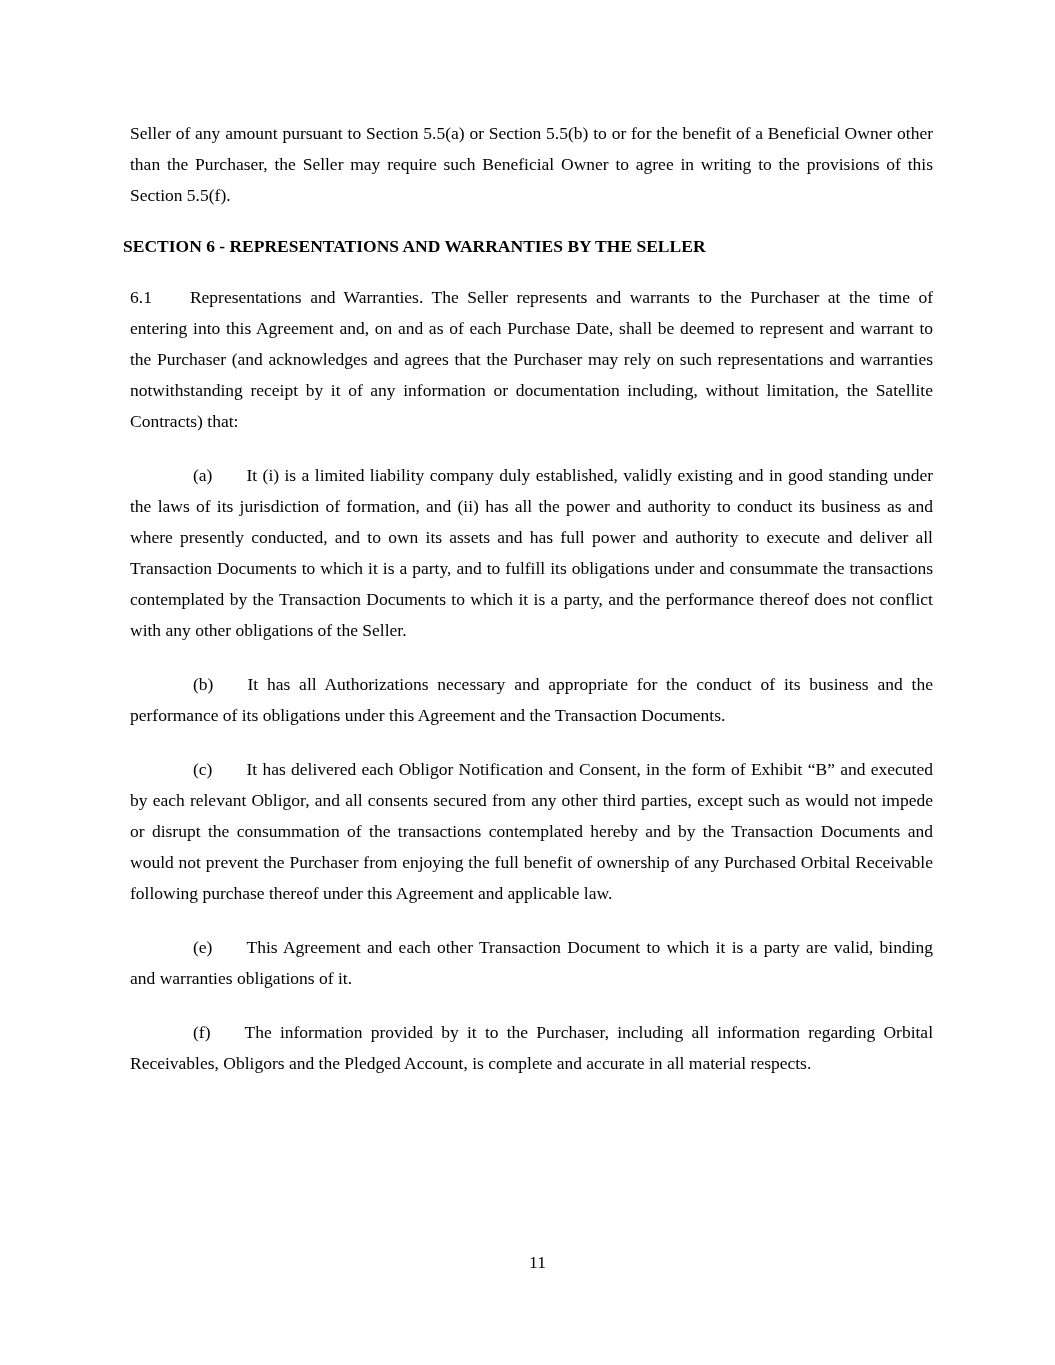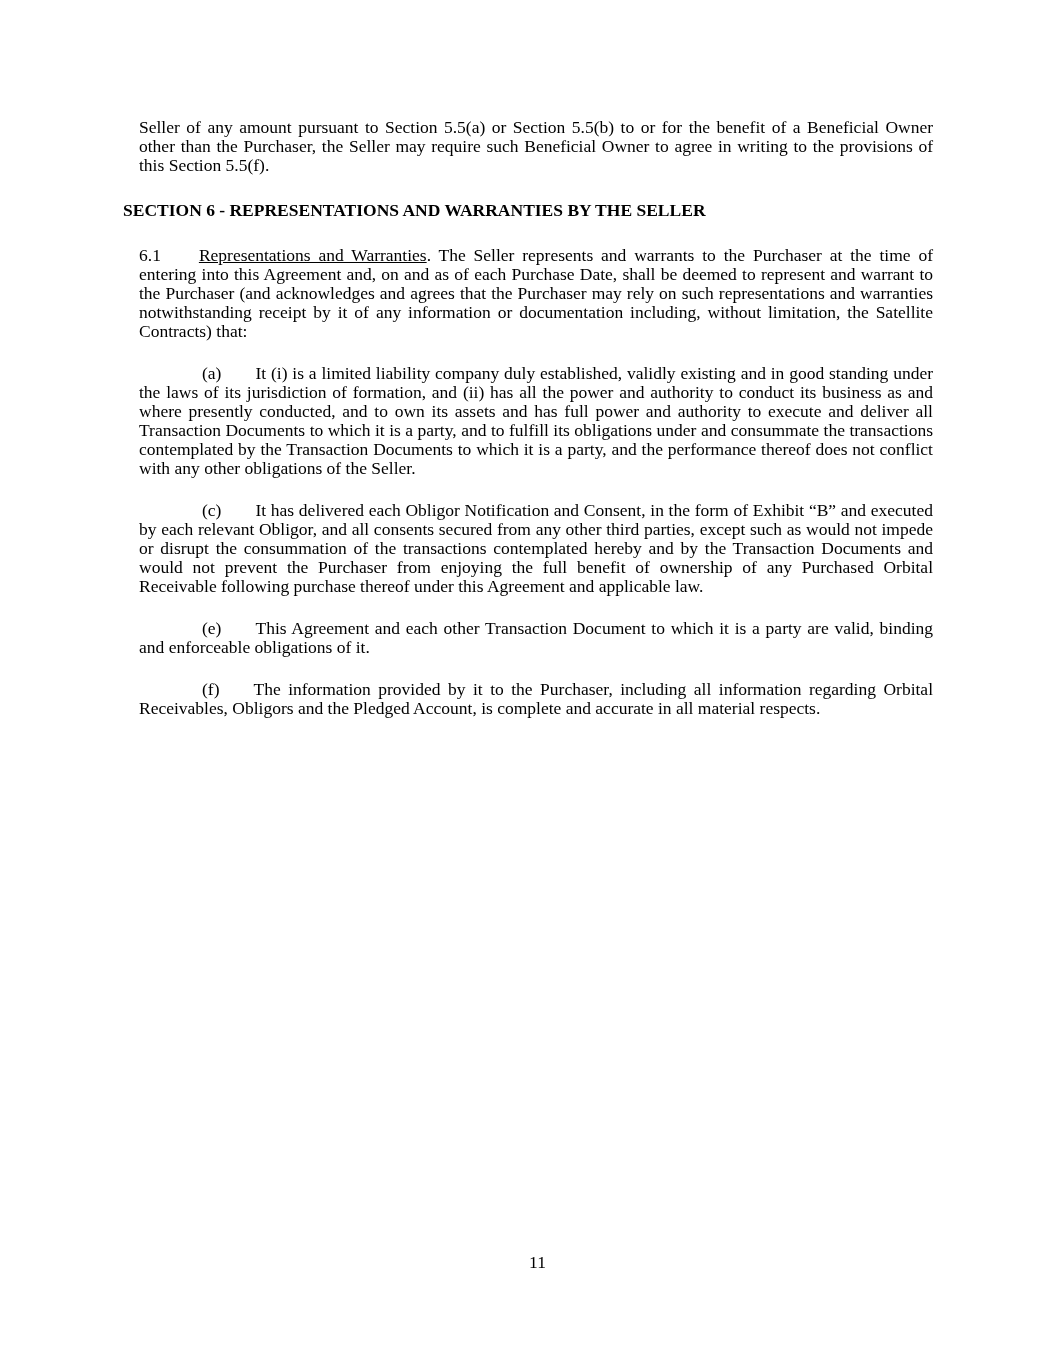--- a/index.html
+++ b/index.html
@@ -16,43 +16,42 @@
     color: #000000;
     -webkit-font-smoothing: antialiased;
   }
   .page {
     position: absolute;
     left: 123px;
     top: 118px;
     width: 810px;
   }
   .para {
-    margin: 0 0 23px 16px;
+    margin: 0 0 23px 7px;
     text-align: justify;
-    line-height: 19px;
+    line-height: 31px;
   }
   .heading {
     margin: 0 0 23px 0;
     text-align: left;
     font-weight: bold;
     line-height: 24.5px;
   }
   .item {
     text-indent: 63px;
   }
   .gap-num {
     display: inline-block;
     width: 38px;
   }
   .gap-item {
     display: inline-block;
     width: 34px;
   }
   .underlined {
-    text-decoration: underline;
   }
   .page-number {
     position: absolute;
     top: 1252px;
     left: 10px;
     width: 100%;
     text-align: center;
     font-family: "Liberation Serif", "DejaVu Serif", serif;
     font-size: 17.5px;
     color: #000000;
@@ -72,28 +71,31 @@
   </p>
 
   <p class="para">
     <span>6.1</span><span class="gap-num"></span><span class="underlined">Representations and Warranties</span><span>. The Seller represents and warrants to the Purchaser at the time of entering into this Agreement and, on and as of each Purchase Date, shall be deemed to represent and warrant to the Purchaser (and acknowledges and agrees that the Purchaser may rely on such representations and warranties notwithstanding receipt by it of any information or documentation including, without limitation, the Satellite Contracts) that:</span>
   </p>
 
   <p class="para item">
     <span>(a)</span><span class="gap-item"></span><span>It (i) is a limited liability company duly established, validly existing and in good standing under the laws of its jurisdiction of formation, and (ii) has all the power and authority to conduct its business as and where presently conducted, and to own its assets and has full power and authority to execute and deliver all Transaction Documents to which it is a party, and to fulfill its obligations under and consummate the transactions contemplated by the Transaction Documents to which it is a party, and the performance thereof does not conflict with any other obligations of the Seller.</span>
   </p>
 
+  <p class="para item">
+    <span>(b)</span><span class="gap-item"></span><span>It has all Authorizations necessary and appropriate for the conduct of its business and the performance of its obligations under this Agreement and the Transaction Documents.</span>
+  </p>
 
   <p class="para item">
     <span>(c)</span><span class="gap-item"></span><span>It has delivered each Obligor Notification and Consent, in the form of Exhibit “B” and executed by each relevant Obligor, and all consents secured from any other third parties, except such as would not impede or disrupt the consummation of the transactions contemplated hereby and by the Transaction Documents and would not prevent the Purchaser from enjoying the full benefit of ownership of any Purchased Orbital Receivable following purchase thereof under this Agreement and applicable law.</span>
   </p>
 
 
   <p class="para item">
-    <span>(e)</span><span class="gap-item"></span><span>This Agreement and each other Transaction Document to which it is a party are valid, binding and enforceable obligations of it.</span>
+    <span>(e)</span><span class="gap-item"></span><span>This Agreement and each other Transaction Document to which it is a party are valid, binding and warranties obligations of it.</span>
   </p>
 
   <p class="para item">
     <span>(f)</span><span class="gap-item"></span><span>The information provided by it to the Purchaser, including all information regarding Orbital Receivables, Obligors and the Pledged Account, is complete and accurate in all material respects.</span>
   </p>
 
 
 
 </div>
 

